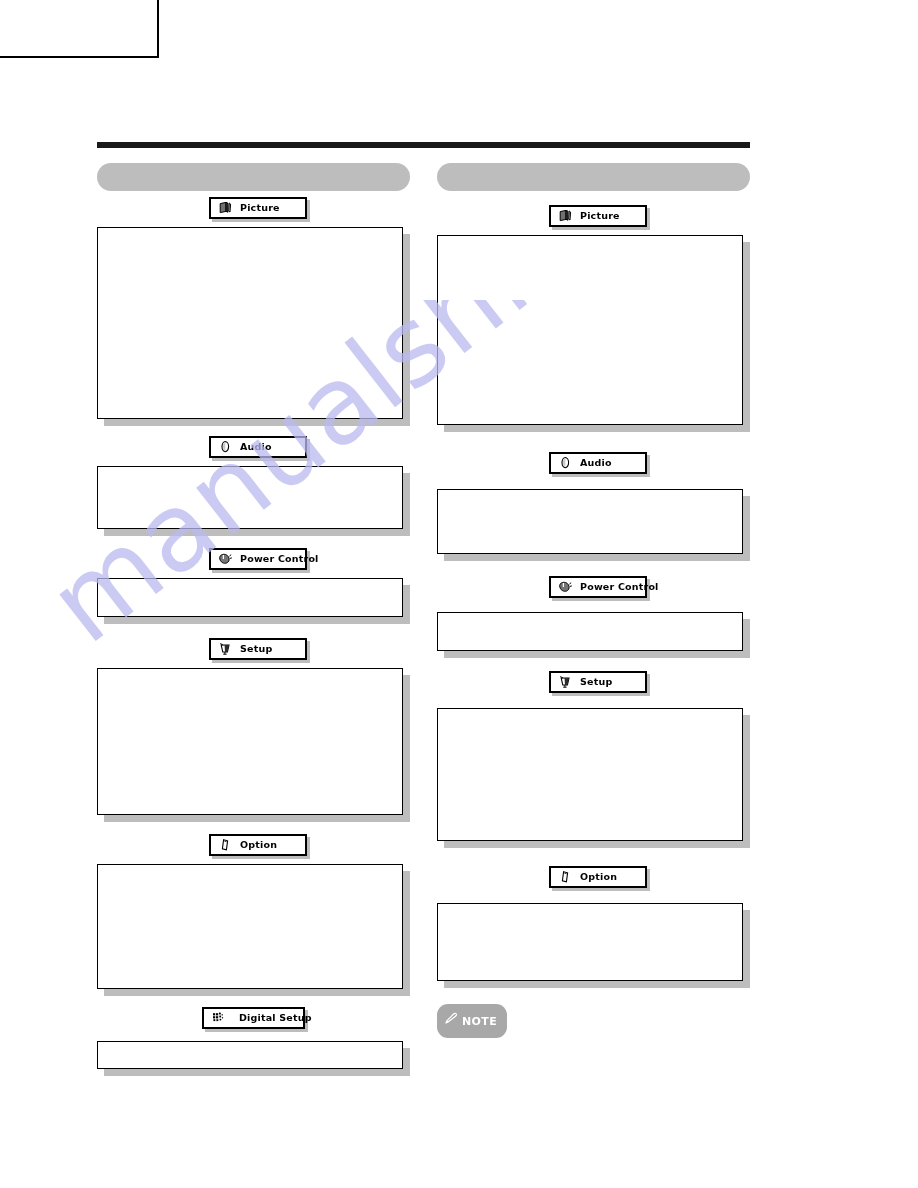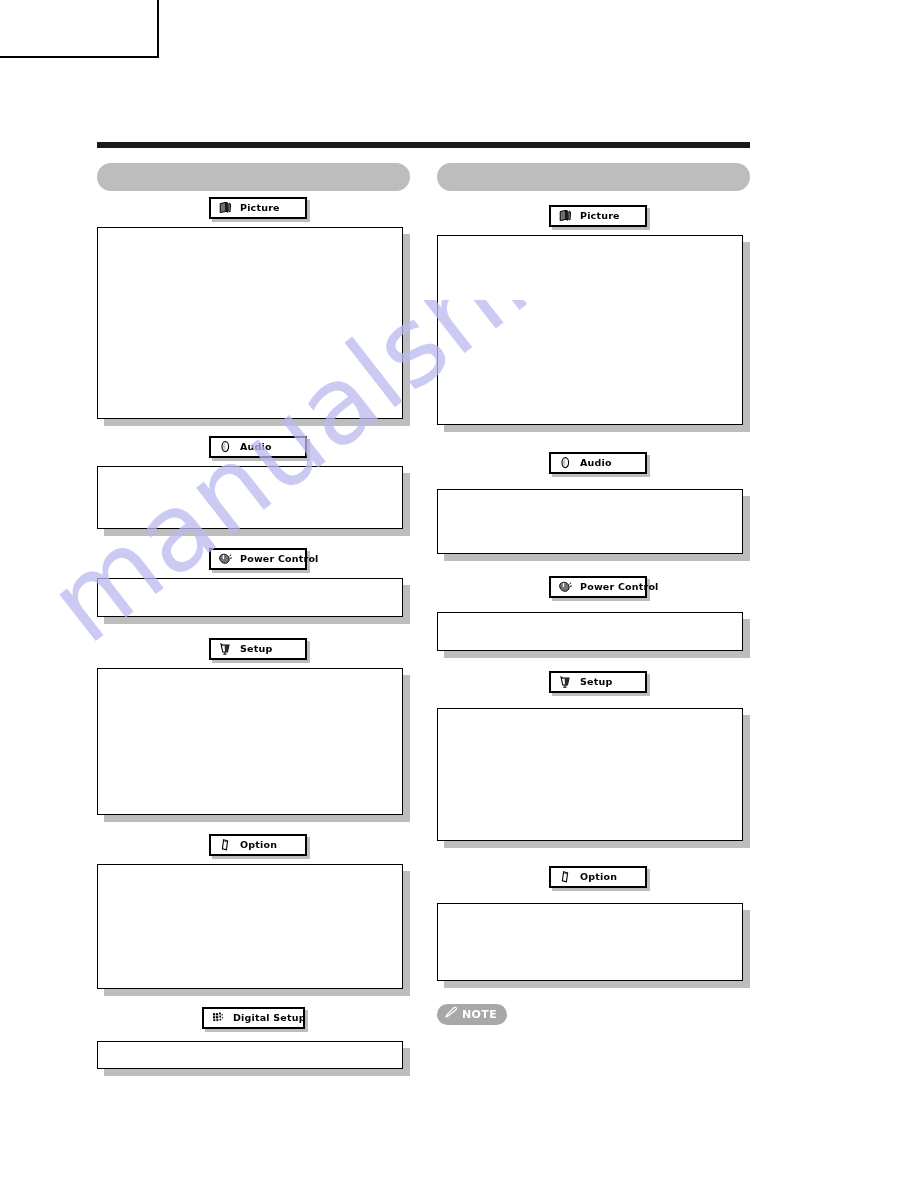--- a/index.html
+++ b/index.html
@@ -132,21 +132,21 @@
     border: 1.5px solid #000000;
     box-sizing: border-box;
     box-shadow: 7px 7px 0 0 #bdbdbd;
   }
 
   
   .note-badge {
     position: absolute;
     left: 437px;
     top: 1004px;
-    height: 21px;
+    height: 34px;
     padding: 0 10px 0 6px;
     background: #a8a8a8;
     border-radius: 11px;
     display: flex;
     align-items: center;
     gap: 4px;
     z-index: 6;
   }
   .note-badge .note-label {
     font-family: "DejaVu Sans", sans-serif;
@@ -227,21 +227,21 @@
       <div class="menu-btn" style="left: 112px; top: 834px; width: 98px;">
         <span class="btn-icon">
           <svg width="15" height="14" viewBox="0 0 15 14">
       <path d="M5.6 1.8 L9.6 2.8 L8.4 11.8 L4.4 10.8 Z" fill="#ffffff" stroke="#000" stroke-width="1.1"></path>
       <path d="M6.4 3.2 L8.6 3.7" stroke="#000" stroke-width=".8"></path>
     </svg>
         </span>
         <span class="btn-label">Option</span>
       </div>
       <div class="panel" style="left: 0px; top: 864px; width: 306px; height: 125px;"></div>
-      <div class="menu-btn" style="left: 105px; top: 1007px; width: 103px;">
+      <div class="menu-btn" style="left: 105px; top: 1007px; width: 103px; gap: 6px;">
         <span class="btn-icon">
           <svg width="15" height="14" viewBox="0 0 15 14">
       <rect x="2.0" y="2.2" width="2.2" height="2.2" fill="#000"></rect>
       <rect x="5.0" y="2.2" width="2.2" height="2.2" fill="#000"></rect>
       <rect x="8.0" y="1.6" width="1.8" height="1.8" fill="#000"></rect>
       <rect x="2.0" y="5.2" width="2.2" height="2.2" fill="#000"></rect>
       <rect x="5.0" y="5.2" width="2.2" height="2.2" fill="#000"></rect>
       <rect x="8.3" y="4.6" width="1.8" height="1.8" fill="#000"></rect>
       <rect x="2.4" y="8.2" width="1.9" height="1.9" fill="#000"></rect>
       <rect x="5.4" y="8.2" width="1.9" height="1.9" fill="#000"></rect>

